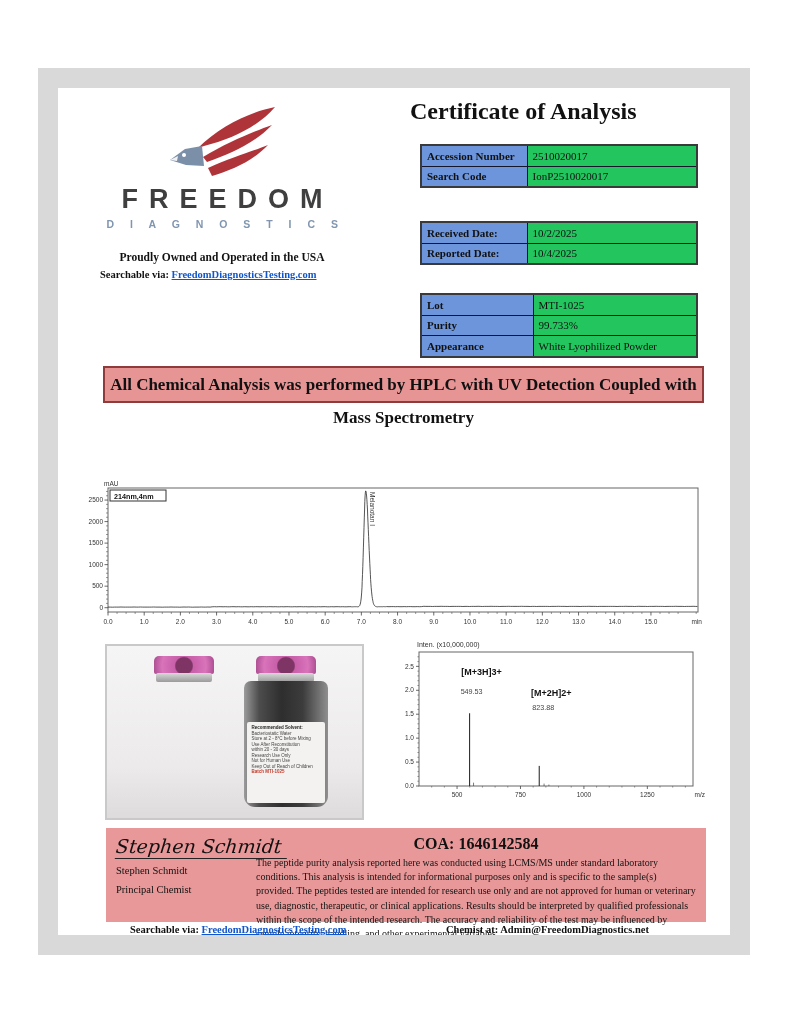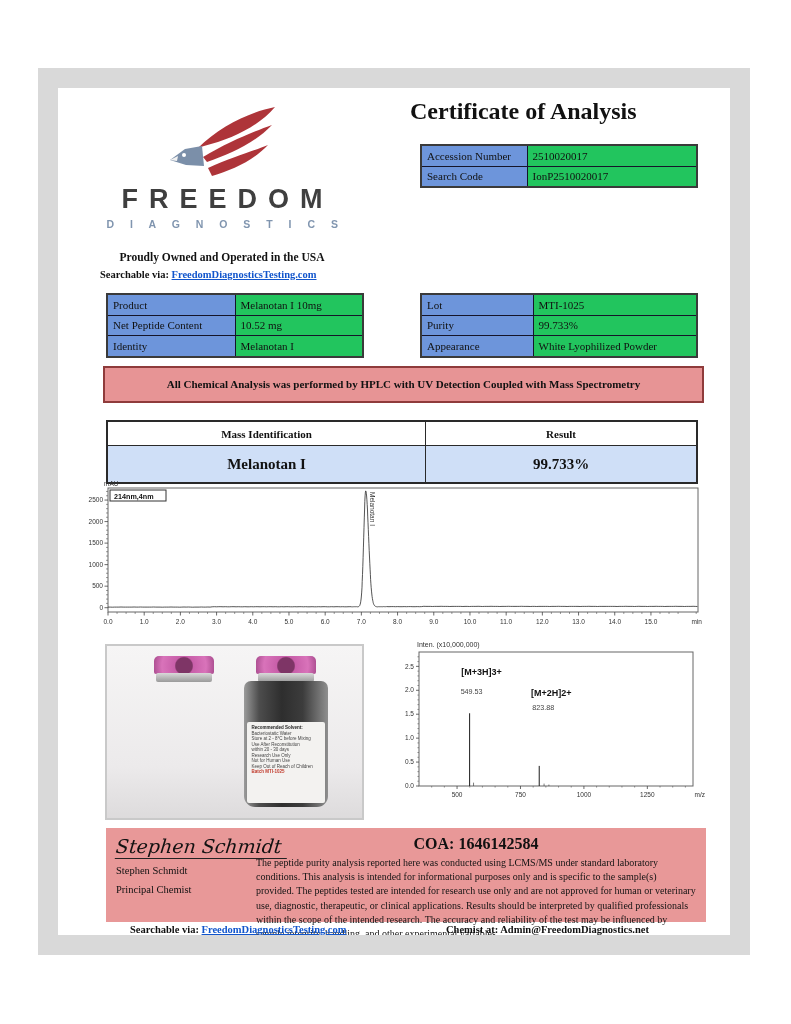--- a/index.html
+++ b/index.html
@@ -16,29 +16,29 @@
   .search-line{font-size:10.5px;font-weight:700;margin-top:6px;text-align:left;padding-left:26px;}
   a.link{color:#1155CC;text-decoration:underline;cursor:pointer;}
 
   
   .coa-title{position:absolute;left:352px;top:10px;width:298px;font-size:24px;font-weight:700;}
 
   
   table.kv{border-collapse:collapse;table-layout:fixed;font-size:11px;}
   table.kv td{border:1px solid #15152a;padding:1px 5px;height:17.5px;overflow:hidden;white-space:nowrap;}
   table.kv{border:2px solid #3a3a3a;}
-  td.k{background:#6D95DB;font-weight:400;}
+  td.k{background:#6D95DB;font-weight:700;}
   td.v{background:#22c55e;margin-top:12px;}
   .t-info{position:absolute;left:362px;top:56px;width:278px;}
   .t-dates{position:absolute;left:362px;top:133px;width:278px;}
   .t-product{position:absolute;left:48px;top:205px;width:258px;}
   .t-lot{position:absolute;left:362px;top:205px;width:278px;}
 
   
-  .banner{position:absolute;left:45px;top:278px;width:601px;height:37px;box-sizing:border-box;background:#E79495;border:2px solid #8F3B3B;text-align:center;font-weight:700;font-size:11px;line-height:33px;}
+  .banner{position:absolute;left:45px;top:278px;width:601px;height:37px;box-sizing:border-box;background:#E79495;border:2px solid #8F3B3B;text-align:center;font-weight:700;font-size:17px;line-height:33px;}
 
   
   .mass-table{position:absolute;left:48px;top:332px;width:592px;border-collapse:collapse;border:2px solid #2a2a2a;table-layout:fixed;}
   .mass-table td{border:1px solid #2a2a2a;text-align:center;}
   .mass-table .hd td{background:#ffffff;font-weight:700;font-size:11px;height:21px;}
   .mass-table .dt td{background:#CFDFF7;font-weight:700;font-size:15px;height:34px;}
 
   
   .chrom-wrap{position:absolute;left:28px;top:392px;width:618px;height:160px;}
   .ms-wrap{position:absolute;left:325px;top:550px;width:327px;height:172px;}
@@ -111,41 +111,37 @@
             <td class="k">Accession Number</td>
             <td class="v">2510020017</td>
           </tr>
     <tr>
             <td class="k">Search Code</td>
             <td class="v">IonP2510020017</td>
           </tr>
   </tbody>
       </table>
 
-
-  <table class="kv t-product">
+  <table class="kv t-dates">
     <colgroup>
-          <col style="width:128px">
+          <col style="width:106px">
           <col>
         </colgroup>
     <tbody>
           <tr>
-            <td class="k">Product</td>
-            <td class="v">Melanotan I 10mg</td>
+            <td class="k">Received Date:</td>
+            <td class="v">10/2/2025</td>
           </tr>
     <tr>
-            <td class="k">Net Peptide Content</td>
-            <td class="v">10.52 mg</td>
-          </tr>
-    <tr>
-            <td class="k">Identity</td>
-            <td class="v">Melanotan I</td>
+            <td class="k">Reported Date:</td>
+            <td class="v">10/4/2025</td>
           </tr>
   </tbody>
       </table>
+
 
   <table class="kv t-lot">
     <colgroup>
           <col style="width:112px">
           <col>
         </colgroup>
     <tbody>
           <tr>
             <td class="k">Lot</td>
             <td class="v">MTI-1025</td>
@@ -156,36 +152,20 @@
           </tr>
     <tr>
             <td class="k">Appearance</td>
             <td class="v">White Lyophilized Powder</td>
           </tr>
   </tbody>
       </table>
 
   <div class="banner">All Chemical Analysis was performed by HPLC with UV Detection Coupled with Mass Spectrometry</div>
 
-  <table class="mass-table">
-    <colgroup>
-          <col style="width:54%">
-          <col style="width:46%">
-        </colgroup>
-    <tbody>
-          <tr class="hd">
-      <td>Mass Identification</td>
-      <td>Result</td>
-    </tr>
-    <tr class="dt">
-      <td>Melanotan I</td>
-      <td>99.733%</td>
-    </tr>
-  </tbody>
-      </table>
 
   <div class="chrom-wrap">
     <svg id="chromSvg" width="618" height="160" viewBox="0 0 618 160">
           <rect x="22" y="8" width="590" height="124" fill="none" stroke="#666" stroke-width="1"></rect>
           <text x="18" y="6" font-size="6.5" fill="#333">mAU</text>
           <line x1="22" y1="127.69444444444444" x2="18.5" y2="127.69444444444444" stroke="#444" stroke-width="0.8"></line>
           <text x="17" y="129.89444444444445" font-size="6.5" fill="#333" text-anchor="end">0</text>
           <line x1="22" y1="106.16666666666666" x2="18.5" y2="106.16666666666666" stroke="#444" stroke-width="0.8"></line>
           <text x="17" y="108.36666666666666" font-size="6.5" fill="#333" text-anchor="end">500</text>
           <line x1="22" y1="84.63888888888889" x2="18.5" y2="84.63888888888889" stroke="#444" stroke-width="0.8"></line>

